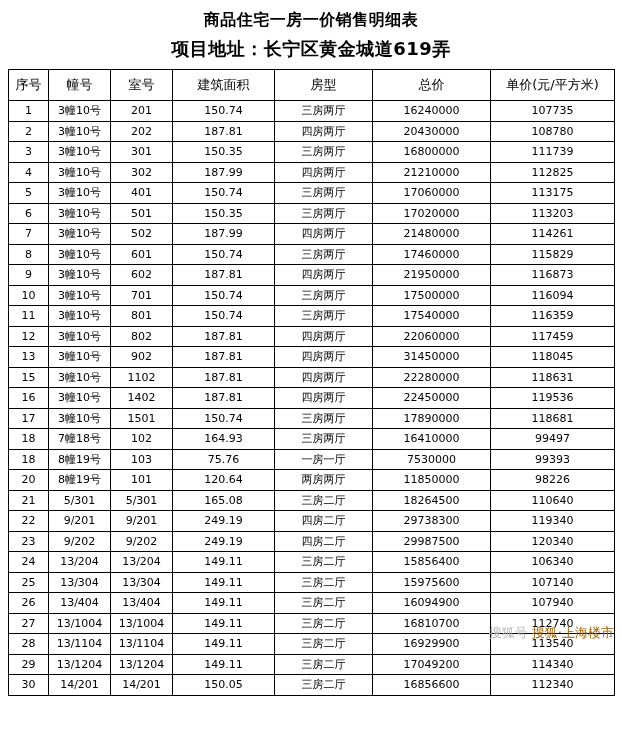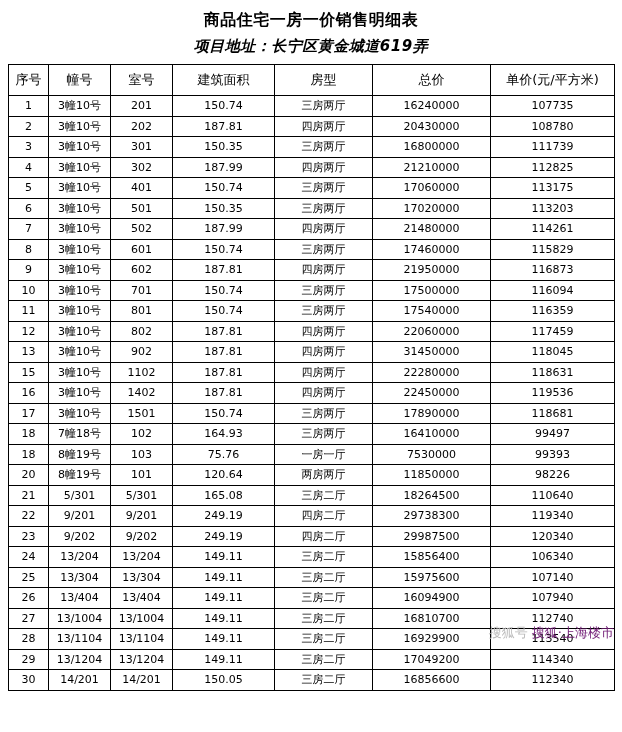--- a/index.html
+++ b/index.html
@@ -25,26 +25,25 @@
   .title {
     text-align: center;
     font-size: 16px;
     font-weight: bold;
     letter-spacing: 0.5px;
     margin: 4px 0 6px 0;
     font-family: "DejaVu Sans", "Liberation Sans", sans-serif;
   }
   .subtitle {
     text-align: center;
-    font-size: 15px;
+    font-size: 18px;
     font-weight: bold;
     margin: 0 0 8px 0;
     font-family: "DejaVu Sans", "Liberation Sans", sans-serif;
     letter-spacing: 0.5px;
-    font-style: italic;
   }
   table.pricing {
     border-collapse: collapse;
     width: 606px;
     margin: 6px auto;
     table-layout: fixed;
   }
   table.pricing th,
   table.pricing td {
     border: 1px solid #000000;
@@ -74,21 +73,21 @@
   .watermark {
     position: absolute;
     right: 8px;
     bottom: 6px;
     font-size: 13px;
     color: #b9b9b9;
     font-family: "DejaVu Sans", "Liberation Sans", sans-serif;
     white-space: nowrap;
     pointer-events: none;
   }
-  .watermark .wm-strong { color: #701a75; }
+  .watermark .wm-strong { color: #a16207; }
 </style>
 </head>
 <body>
 
 <div class="page">
 
   <div class="title">商品住宅一房一价销售明细表</div>
   <div class="subtitle">项目地址：长宁区黄金城道619弄</div>
 
   <table class="pricing">

